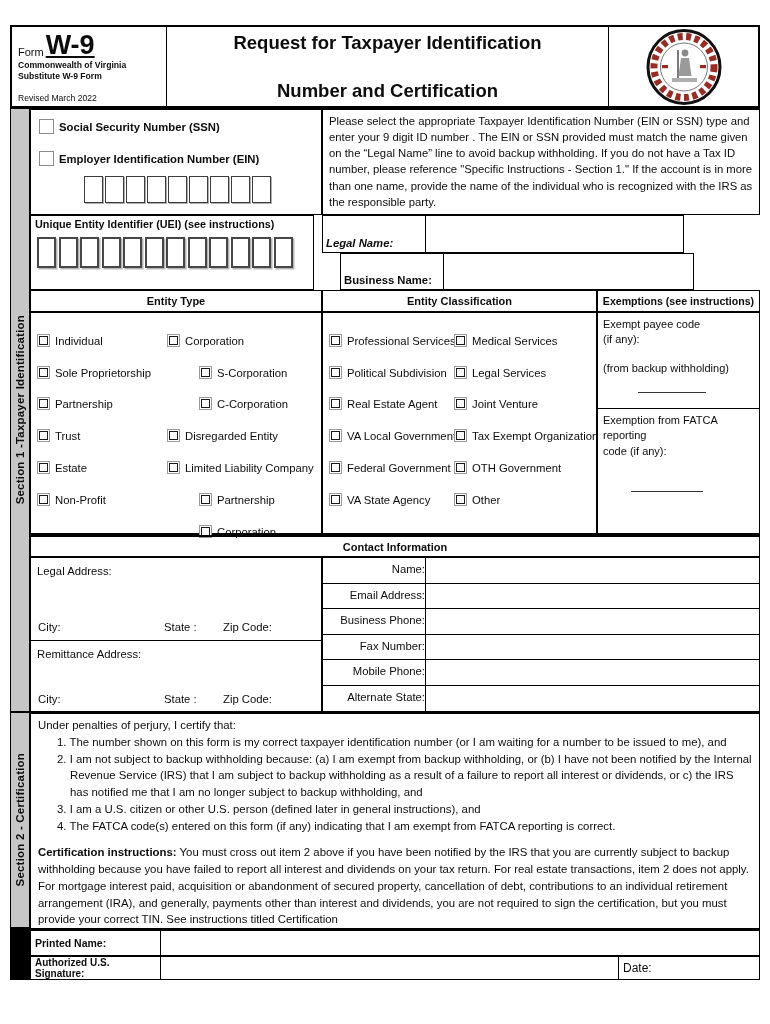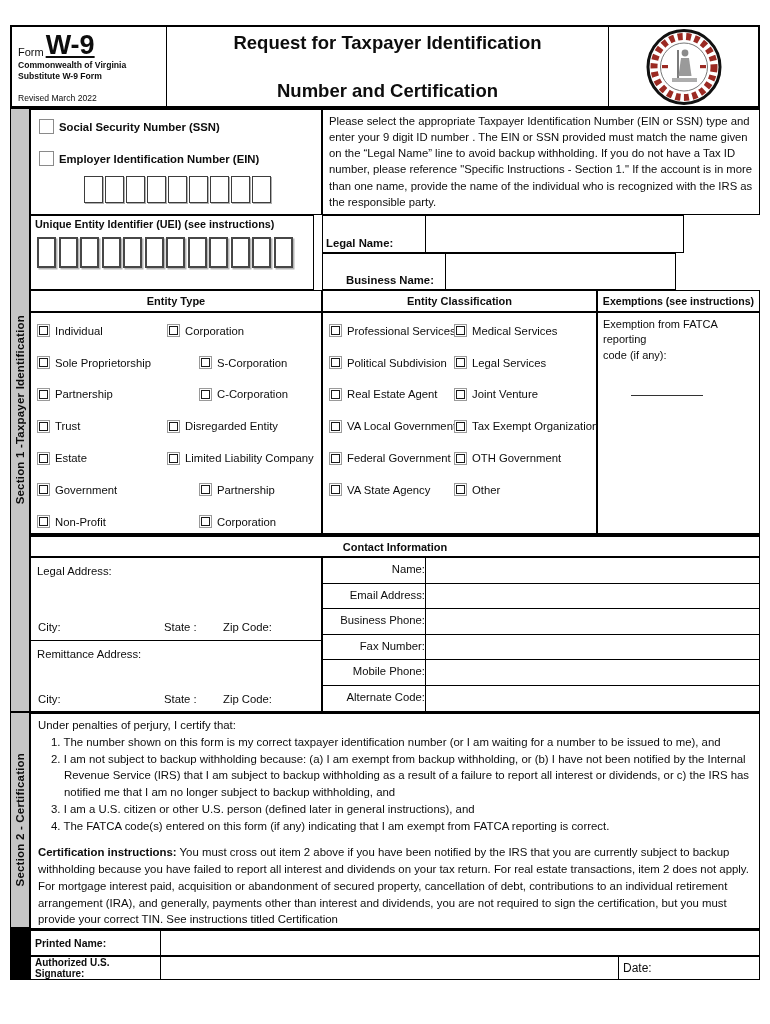--- a/index.html
+++ b/index.html
@@ -30,29 +30,29 @@
   .cb-plain { width:15px; height:15px; border:1.5px solid #8a8a8a; background:#fff; flex:none; }
   .cbl { margin-left:5px; font-size:11.3px; white-space:nowrap; }
   .blbl { font-weight:bold; font-size:11.3px; }
   .ind { margin-left:32px; }
   
   .dbox { width:19px; height:27px; border:1.9px solid #3d3d3d; background:#fff; margin-right:2px; box-shadow:1px 1px 0 rgba(110,110,110,.55); flex:none; }
   .ubox { width:19px; height:31px; border:2px solid #474747; background:#fff; margin-right:2.5px; box-shadow:1.5px 1.5px 0 rgba(110,110,110,.5); flex:none; }
   .boxrow { display:flex; }
   
   .colhead { height:22px; border-bottom:2px solid #000; display:flex; align-items:center; justify-content:center; font-weight:bold; font-size:11px; }
-  .gridrow { height:31.8px; display:flex; align-items:center; }
+  .gridrow { height:31.8px; display:flex; align-items:flex-end; }
   
   .crow { display:flex; border-bottom:1px solid #000; height:25.83px; }
   .crow:last-child { border-bottom:none; }
   .clabel { width:103px; border-right:1px solid #000; font-size:11.3px; padding:5px 0 0 4px; }
   .cval { flex:1; }
   .para { font-size:11.3px; line-height:1.43; }
   .s2 { font-size:11.4px; line-height:1.47; }
-  .c-item { margin-left:13px; padding-left:13px; text-indent:-13px; }
+  .c-item { margin-left:19px; padding-left:13px; text-indent:-13px; }
   .uline { border-bottom:1.6px solid #333; height:1px; }
   .fieldline { font-size:11.3px; position:relative; }
 </style>
 </head>
 <body>
 
 <div class="page">
 
   <div class="abs hdr" style="left:10px; top:25px; width:750px; height:83px;">
     <div class="hc1">
@@ -124,25 +124,25 @@
         <span class="ubox"></span>
         <span class="ubox"></span>
         <span class="ubox"></span>
         <span class="ubox"></span>
         <span class="ubox"></span>
         <span class="ubox"></span>
         <span class="ubox"></span>
         <span class="ubox"></span>
     </div>
   </div>
-  <div class="abs bb" style="left:322px; top:215px; width:362px; height:38px; display:flex;">
+  <div class="abs bb" style="left:322px; top:215px; width:362px; height:38px; display:flex;font-style:italic;">
     <div class="blbl" style="width:103px; border-right:1px solid #000; display:flex; align-items:flex-end; padding:0 0 3px 3px;">Legal Name:</div>
     <div style="flex:1;"></div>
   </div>
-  <div class="abs bb" style="left:322px; top:253px; width:354px; height:37px; display:flex;padding-left:20px;">
+  <div class="abs bb" style="left:340px; top:253px; width:354px; height:37px; display:flex;">
     <div class="blbl" style="width:103px; border-right:1px solid #000; display:flex; align-items:flex-end; padding:0 0 3px 3px;">Business Name:</div>
     <div style="flex:1;"></div>
   </div>
 
   <div class="abs bb" style="left:30px; top:290px; width:292px; height:245px; border-bottom-width:2px;">
     <div class="colhead">Entity Type</div>
     <div class="abs" style="left:6px; top:24px; width:130px;">
       <div class="gridrow cbrow">
           <span class="cb"></span>
           <span class="cbl">Individual</span>
@@ -158,24 +158,20 @@
       <div class="gridrow cbrow">
           <span class="cb"></span>
           <span class="cbl">Trust</span>
         </div>
       <div class="gridrow cbrow">
           <span class="cb"></span>
           <span class="cbl">Estate</span>
         </div>
       <div class="gridrow cbrow">
           <span class="cb"></span>
-          <span class="cbl">Government</span>
-        </div>
-      <div class="gridrow cbrow">
-          <span class="cb"></span>
           <span class="cbl">Non-Profit</span>
         </div>
     </div>
     <div class="abs" style="left:136px; top:24px; width:154px;">
       <div class="gridrow cbrow">
           <span class="cb"></span>
           <span class="cbl">Corporation</span>
         </div>
       <div class="gridrow cbrow ind">
           <span class="cb"></span>
@@ -255,20 +251,26 @@
         </div>
       <div class="gridrow cbrow">
           <span class="cb"></span>
           <span class="cbl">Other</span>
         </div>
     </div>
   </div>
 
   <div class="abs bb" style="left:597px; top:290px; width:163px; height:245px; border-bottom-width:2px;">
     <div class="colhead" style="font-size:10.6px;">Exemptions (see instructions)</div>
+    <div style="height:96px; border-bottom:1px solid #000; padding:4px 5px; font-size:11px; line-height:1.35;">
+      <div>Exempt payee code</div>
+      <div>(if any):</div>
+      <div style="margin-top:14px;">(from backup withholding)</div>
+      <div class="uline" style="margin:16px 0 0 35px; width:68px;"></div>
+    </div>
     <div style="padding:4px 5px; font-size:11px; line-height:1.4;">
       <div>Exemption from FATCA reporting</div>
       <div>code (if any):</div>
       <div class="uline" style="margin:32px 0 0 28px; width:72px;"></div>
     </div>
   </div>
 
   <div class="abs bb" style="left:30px; top:535px; width:730px; height:22px; border-top-width:2px; border-bottom-width:1.5px; display:flex; align-items:center; justify-content:center; font-weight:bold; font-size:11px;">Contact Information</div>
 
   <div class="abs bb" style="left:30px; top:557px; width:292px; height:155px;">
@@ -305,21 +307,21 @@
       </div>
     <div class="crow">
         <div class="clabel">Fax Number:</div>
         <div class="cval"></div>
       </div>
     <div class="crow">
         <div class="clabel">Mobile Phone:</div>
         <div class="cval"></div>
       </div>
     <div class="crow">
-        <div class="clabel">Alternate Code:</div>
+        <div class="clabel">Alternate State:</div>
         <div class="cval"></div>
       </div>
   </div>
 
   <div class="abs bb s2" style="left:30px; top:712px; width:730px; height:218px; border-top-width:2px; border-bottom-width:2px; padding:3px 7px;">
     <div>Under penalties of perjury, I certify that:</div>
     <div class="c-item">1. The number shown on this form is my correct taxpayer identification number (or I am waiting for a number to be issued to me), and</div>
     <div class="c-item">2. I am not subject to backup withholding because: (a) I am exempt from backup withholding, or (b) I have not been notified by the Internal Revenue Service (IRS) that I am subject to backup withholding as a result of a failure to report all interest or dividends, or c) the IRS has notified me that I am no longer subject to backup withholding, and</div>
     <div class="c-item">3. I am a U.S. citizen or other U.S. person (defined later in general instructions), and</div>
     <div class="c-item">4. The FATCA code(s) entered on this form (if any) indicating that I am exempt from FATCA reporting is correct.</div>

